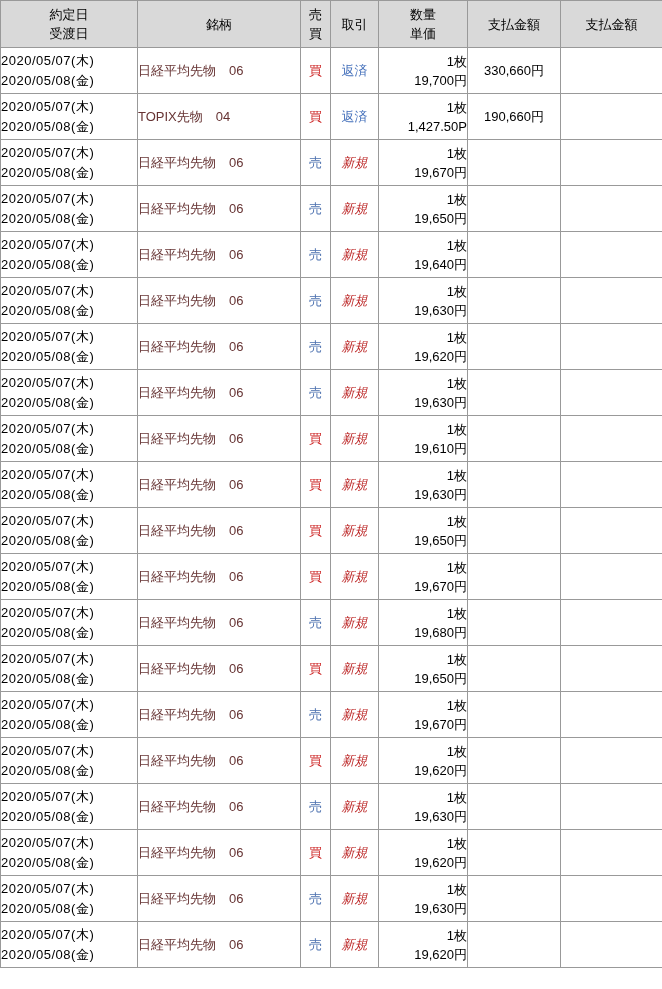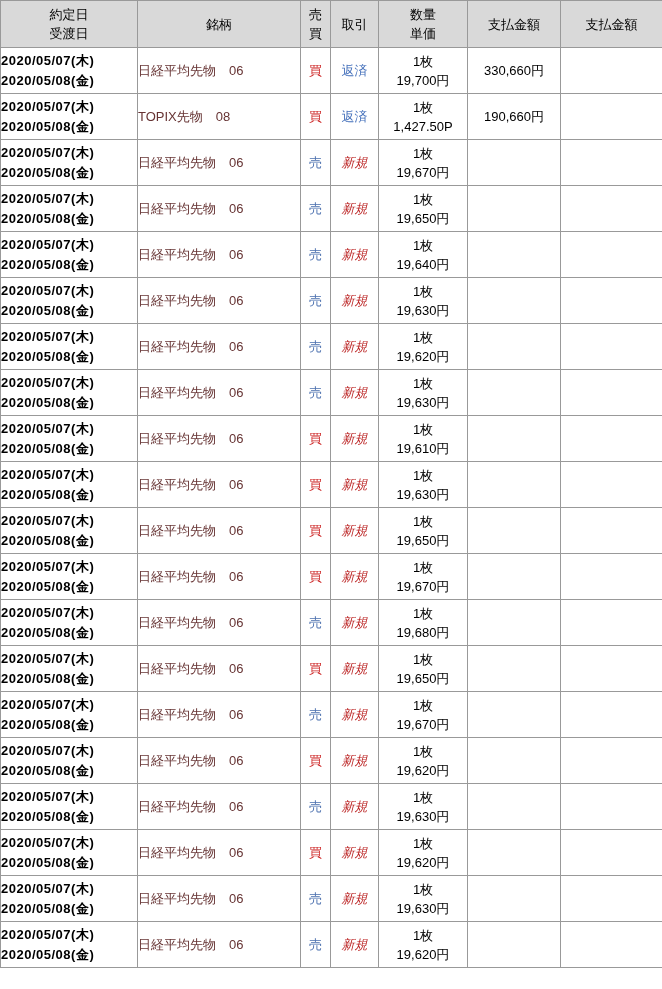--- a/index.html
+++ b/index.html
@@ -43,30 +43,29 @@
     font-size: 13px;
   }
   tbody td {
     height: 46px;
     background: #ffffff;
   }
   .c-date {
     padding-left: 4px;
     line-height: 20px;
     letter-spacing: 0.5px;
-    font-weight: bold;
   }
   .c-name { padding-left: 9px; }
   .ilink {
     color: var(--link);
     cursor: pointer;
   }
   .c-side, .c-trade { text-align: center; }
   .c-qty {
-    text-align: center;
+    text-align: right;
     padding-right: 6px;
     line-height: 19px;
   }
   .c-pay {
     text-align: center;
     padding-right: 5px;
   }
   .clr-buy { color: var(--buy); }
   .clr-sell { color: var(--sell); }
   .clr-new { color: var(--new); font-style: italic; }
@@ -127,21 +126,21 @@
     <td class="c-pay">330,660円</td>
     <td class="c-recv"></td>
   </tr>
 
   <tr>
     <td class="c-date">
       <div>2020/05/07(木)</div>
       <div>2020/05/08(金)</div>
     </td>
     <td class="c-name">
-      <span class="ilink">TOPIX先物　08</span>
+      <span class="ilink">TOPIX先物　04</span>
     </td>
     <td class="c-side">
       <span class="clr-buy">買</span>
     </td>
     <td class="c-trade">
       <span class="clr-repay">返済</span>
     </td>
     <td class="c-qty">
       <div>1枚</div>
       <div>1,427.50P</div>

